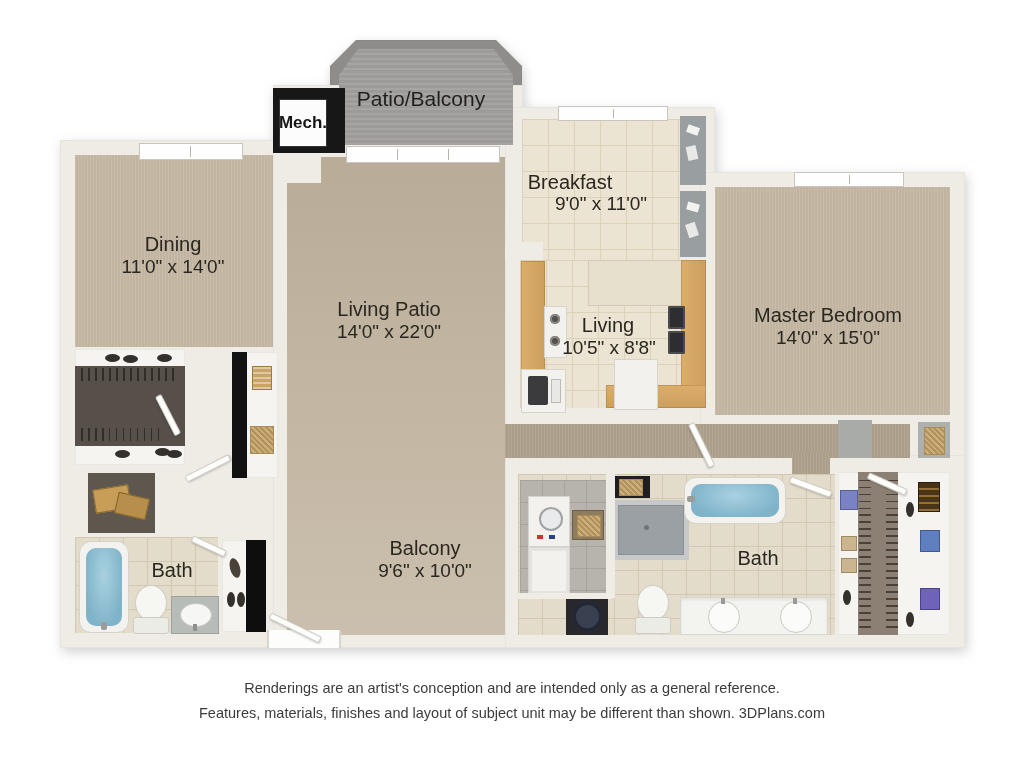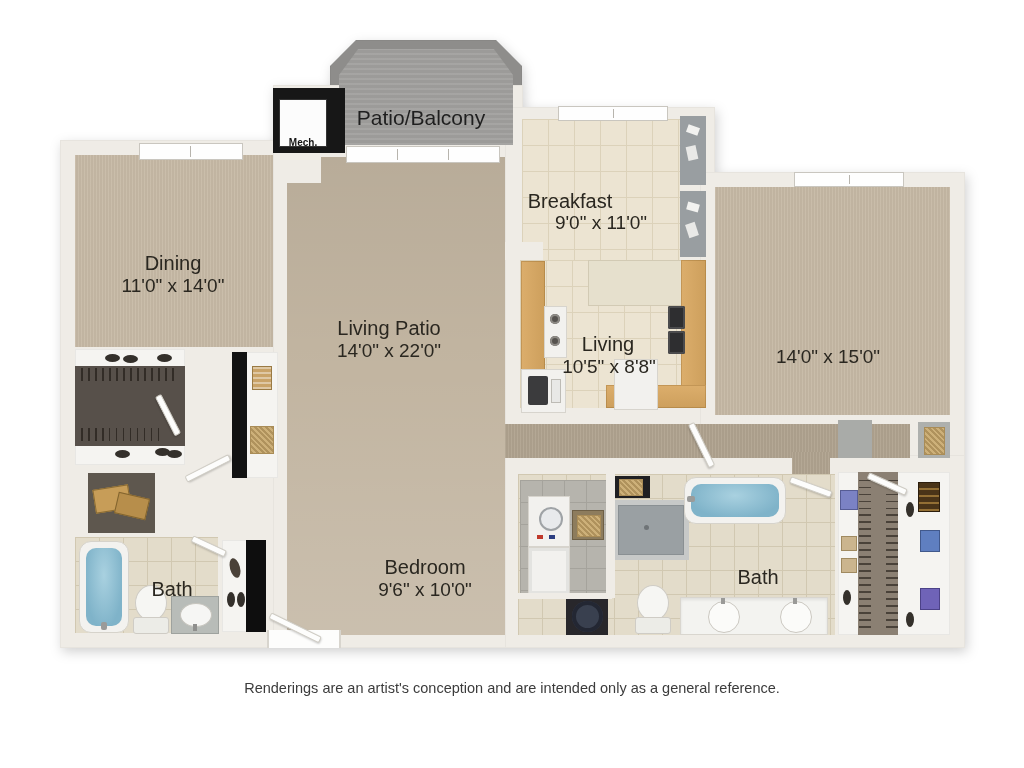--- a/index.html
+++ b/index.html
@@ -32,25 +32,25 @@
   .dark-box{background:#2e2e30;border-radius:2px;}
   .shoe{position:absolute;width:8px;height:15px;border-radius:50%;background:#34302b;}
   .shoe.h{width:15px;height:8px;}
   .ticks-h{background-image:repeating-linear-gradient(90deg,rgba(20,15,10,.55) 0 1.5px,transparent 1.5px 7px);}
   .ticks-v{background-image:repeating-linear-gradient(0deg,rgba(20,15,10,.55) 0 1.5px,transparent 1.5px 7px);}
   .basket{background:#cdb079;border:1px solid #a98c57;background-image:repeating-linear-gradient(45deg,rgba(120,90,40,.35) 0 2px,transparent 2px 4px);}
   .door{position:absolute;height:5px;background:#fdfdfc;border:1px solid #cfccc4;border-radius:2px;transform-origin:0 50%;box-shadow:1px 1px 2px rgba(0,0,0,0.18);z-index:6;}
   .window{position:absolute;background:#fefefe;border:1px solid #c9c6bf;z-index:6;}
   .wtick{position:absolute;top:2px;bottom:2px;width:1px;background:#b7b4ad;}
   
-  .lbl{position:absolute;transform:translate(-50%,-50%);white-space:nowrap;color:#2a2720;z-index:7;margin-top:19px;}
+  .lbl{position:absolute;transform:translate(-50%,-50%);white-space:nowrap;color:#2a2720;z-index:7;}
   .name{font-size:20px;}
   .dims{font-size:19px;}
   .patio-lbl{font-size:21px;color:#1f1f1f;}
-  .mech-lbl{font-size:10px;font-weight:bold;color:#161616;}
+  .mech-lbl{font-size:17px;font-weight:bold;color:#161616;}
   #footer{position:absolute;left:0;right:0;top:676px;text-align:center;color:#3c3c3c;font-size:14.5px;line-height:25px;z-index:7;}
 </style>
 </head>
 <body>
 <div id="canvas">
 
 <div id="walls">
   <div class="wall" style="left:330px;top:40px;width:192px;height:113px;background:#8e8d8b;
               clip-path:polygon(13.5% 0,86.5% 0,100% 23%,100% 100%,0 100%,0 23%);"></div>
   <div class="wall" style="left:60px;top:140px;width:225px;height:508px;"></div>
@@ -230,25 +230,27 @@
 
 <span class="lbl name" style="left:389px;top:309px;">Living Patio</span>
 <span class="lbl dims" style="left:389px;top:332px;">14'0" x 22'0"</span>
 
 <span class="lbl name" style="left:570px;top:182px;">Breakfast</span>
 <span class="lbl dims" style="left:601px;top:204px;">9'0" x 11'0"</span>
 
 <span class="lbl name" style="left:608px;top:325px;">Living</span>
 <span class="lbl dims" style="left:609px;top:348px;">10'5" x 8'8"</span>
 
+<span class="lbl name" style="left:828px;top:315px;">Master Bedroom</span>
 <span class="lbl dims" style="left:828px;top:338px;">14'0" x 15'0"</span>
 
-<span class="lbl name" style="left:425px;top:548px;">Bedroom</span>
+<span class="lbl name" style="left:425px;top:548px;">Balcony</span>
 <span class="lbl dims" style="left:425px;top:571px;">9'6" x 10'0"</span>
 
 <span class="lbl name" style="left:172px;top:570px;">Bath</span>
 <span class="lbl name" style="left:758px;top:558px;">Bath</span>
 
 <div id="footer">
   <div>Renderings are an artist's conception and are intended only as a general reference.</div>
+  <div>Features, materials, finishes and layout of subject unit may be different than shown. 3DPlans.com</div>
 </div>
 
 </div>
 
 </body></html>

